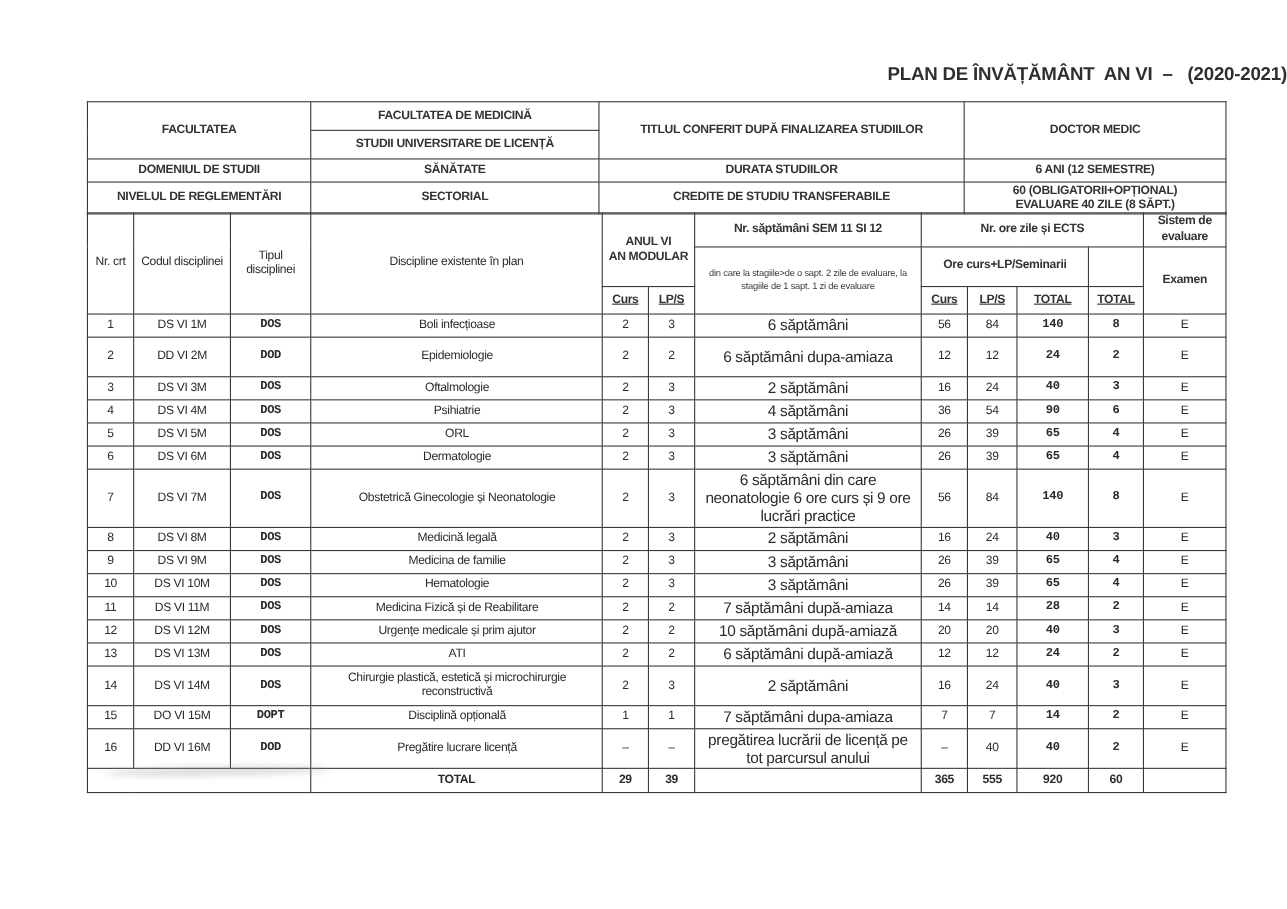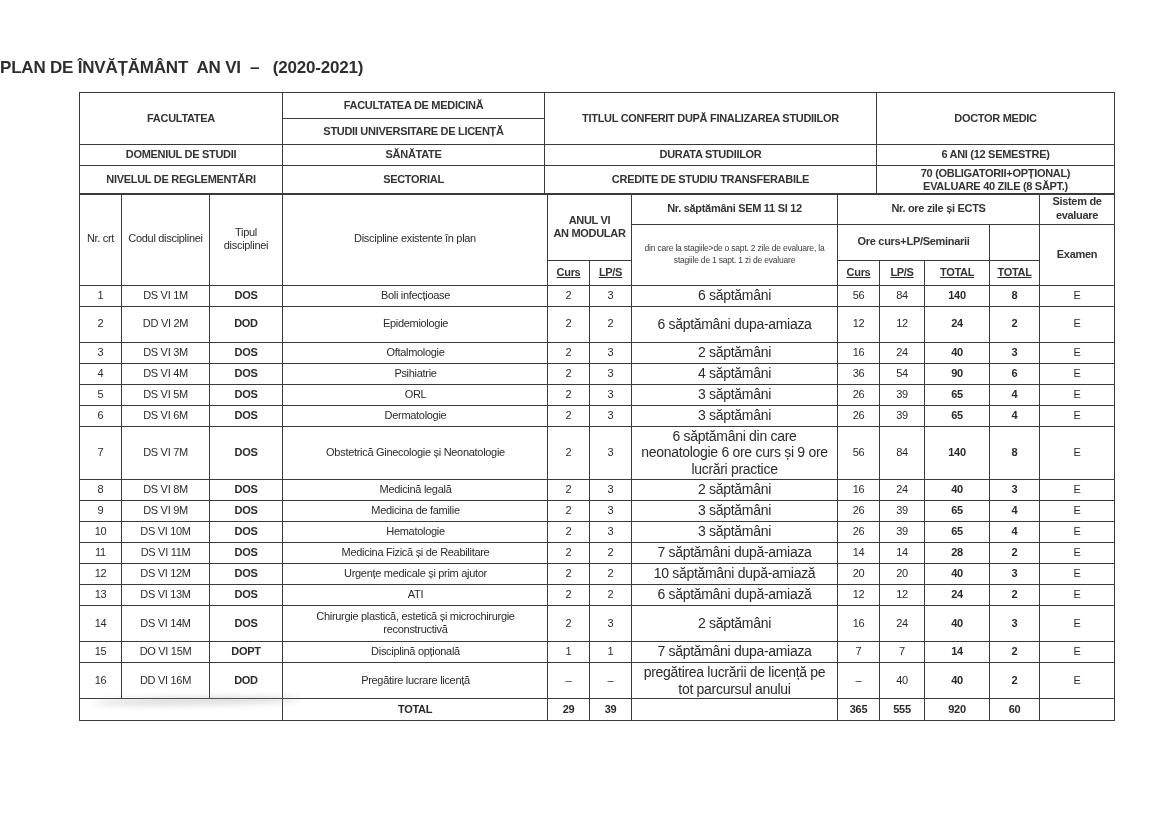--- a/index.html
+++ b/index.html
@@ -8,21 +8,21 @@
     background: #ffffff;
     font-family: "Liberation Sans", sans-serif;
     color: #2b2b2b;
     overflow: hidden;
   }
   .sheet { position: absolute; inset: 0; background: #ffffff; }
 
   .doc-title {
     position: absolute;
     top: 58px; left: 0; width: 1170px;
-    text-align: left;
+    text-align: right;
     font-size: 17px;
     font-weight: bold;
     letter-spacing: -0.2px;
     white-space: pre;
     color: #2e2e2e;
   }
 
   table {
     border-collapse: collapse;
     table-layout: fixed;
@@ -66,21 +66,21 @@
     padding: 4px 2px;
     font-weight: normal;
   }
 
   
   #curriculum-body tr { height: 21px; }
   #curriculum-body tr.tall { height: 36px; }
   #total-body tr { height: 22px; }
   td.c { text-align: center; }
   td.l { text-align: center; padding-left: 4px; }
-  td.b { font-weight: bold; color: #2a2a2a; }
+  td.b { font-weight: bold; color: #2a2a2a; font-family: Liberation Mono, monospace; }
   td.wk { font-size: 14px; line-height: 1.2; text-align: center; }
 
   #total-body td { font-weight: bold; color: #2a2a2a; }
 
   .scan-smudge {
     position: absolute;
     left: 95px; top: 697px;
     width: 205px; height: 8px;
     background: #9a9a9a;
     opacity: 0.35;
@@ -117,21 +117,21 @@
       <td>DOMENIUL DE STUDII</td>
       <td>SĂNĂTATE</td>
       <td>DURATA STUDIILOR</td>
       <td>6 ANI (12 SEMESTRE)</td>
     </tr>
     <tr class="r3">
       <td>NIVELUL DE REGLEMENTĂRI</td>
       <td>SECTORIAL</td>
       <td>CREDITE DE STUDIU TRANSFERABILE</td>
       <td class="two-line">
-        <div>70 (OBLIGATORII+OPȚIONAL)</div>
+        <div>60 (OBLIGATORII+OPȚIONAL)</div>
         <div>EVALUARE 40 ZILE (8 SĂPT.)</div>
       </td>
     </tr>
   </tbody>
     </table>
 
   <table id="main-table">
     <colgroup>
       <col style="width:42px">
         <col style="width:88px">

